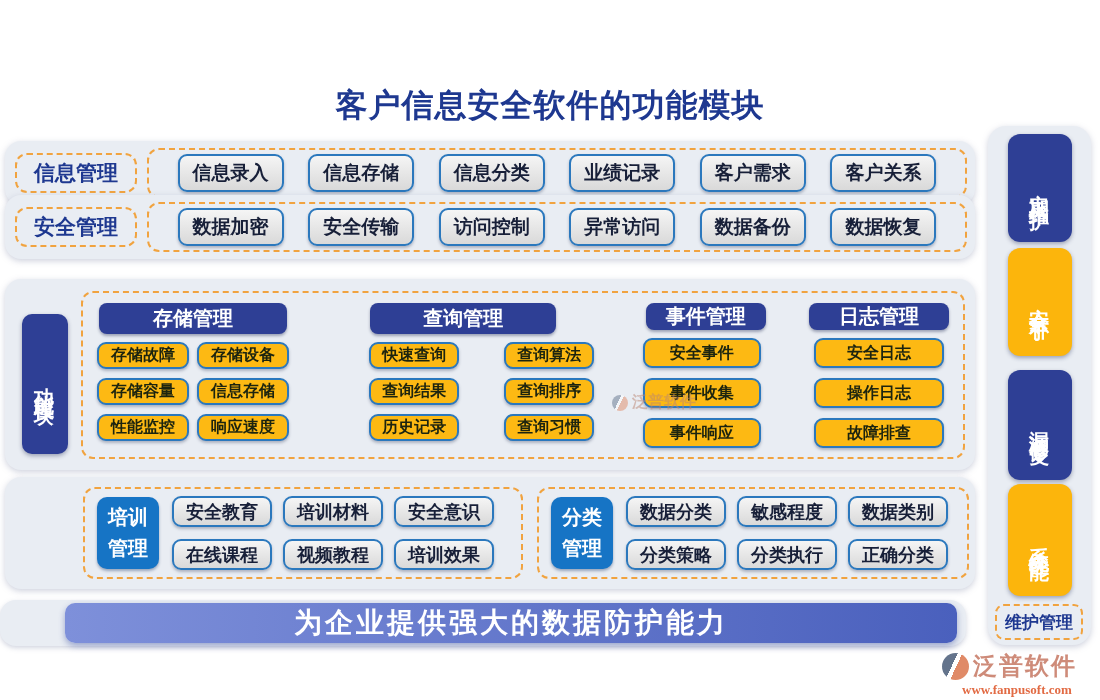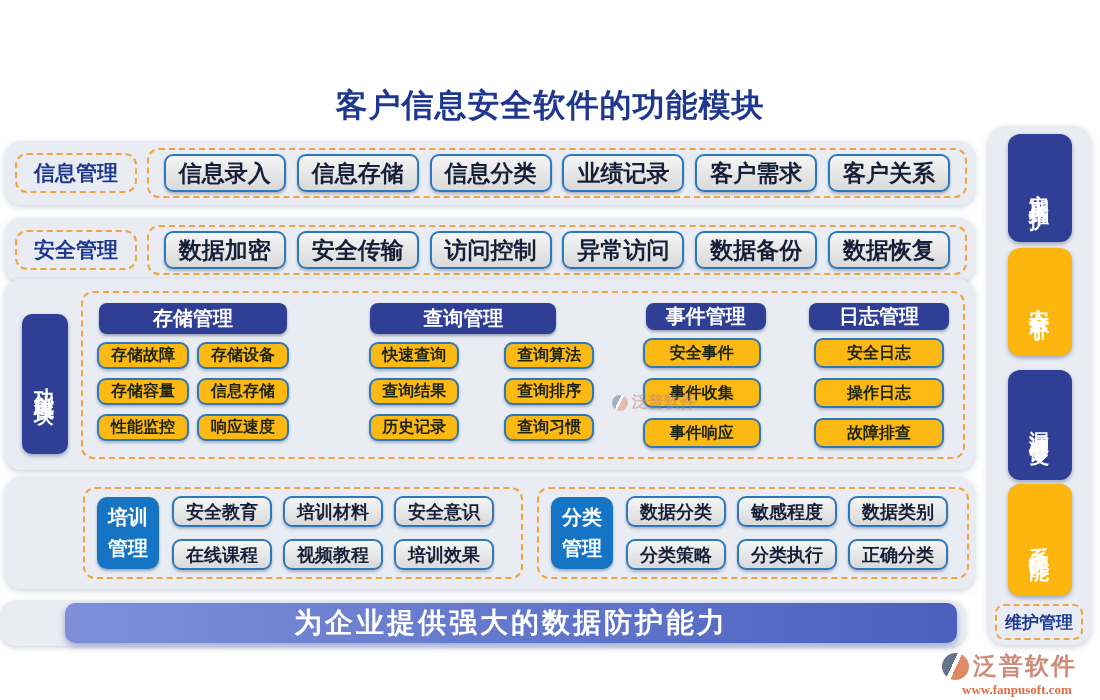--- a/index.html
+++ b/index.html
@@ -13,36 +13,36 @@
   }
 
   .panel {
     position:absolute; background:#e9edf3; border-radius:16px;
     box-shadow:0 2px 6px rgba(125,135,165,.38);
   }
   .dash { border:2px dashed #f1a33f; border-radius:12px; position:absolute; }
 
   
   .row-panel { left:5px; width:970px; height:64px; }
-  .row1 { top:141px; } .row2 { top:218px; }
+  .row1 { top:141px; } .row2 { top:195px; }
   .row-label {
     left:10px; top:12px; height:40px; padding:0 17px; line-height:36px;
     font-size:21px; font-weight:bold; color:#1e3890; background:transparent;
   }
   .row-btns {
     left:142px; top:7px; width:820px; height:50px;
     display:flex; align-items:center; justify-content:space-evenly; padding:0 4px;
   }
   .btn-gray {
     background:linear-gradient(180deg,#f5f5f5,#d9d9d9);
     border:2px solid #2b78bd; border-radius:9px; color:#171f38; font-weight:bold;
     display:flex; align-items:center; justify-content:center;
     box-shadow:0 2px 3px rgba(60,70,100,.35);
   }
-  .row-btns .btn-gray { height:18px; padding:17px 13px; font-size:23px; }
+  .row-btns .btn-gray { height:18px; padding:17px 13px; font-size:19px; }
 
   
   .mid-panel { left:5px; top:279px; width:970px; height:191px; }
   .vtext { writing-mode:vertical-rl; text-orientation:upright; }
   .vpill {
     position:absolute; left:17px; top:35px; width:46px; height:140px;
     background:#2e3f95; border-radius:10px; color:#fff; font-weight:bold; font-size:20px;
     display:flex; align-items:center; justify-content:center; letter-spacing:6px;
     box-shadow:0 2px 4px rgba(40,50,90,.4);
   }

